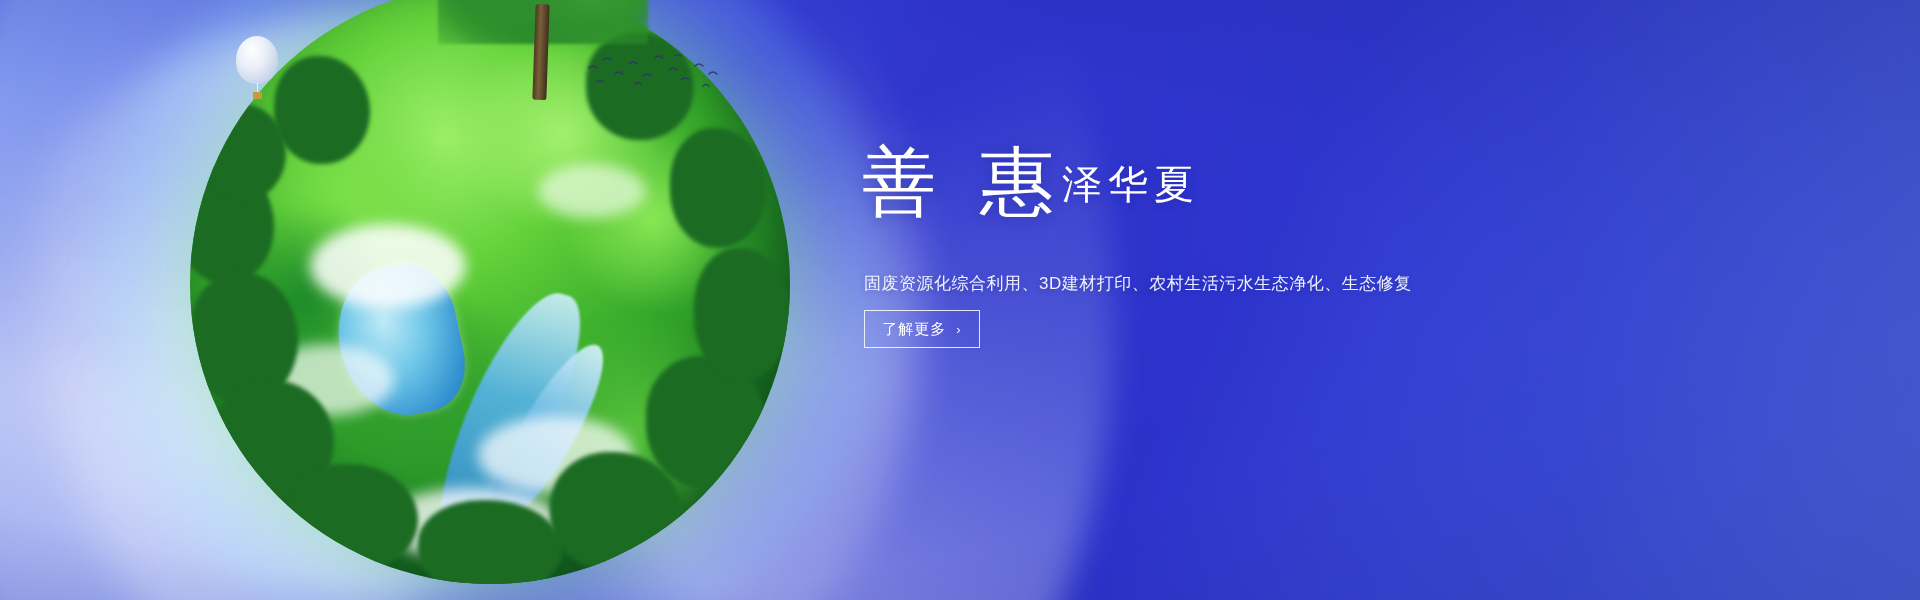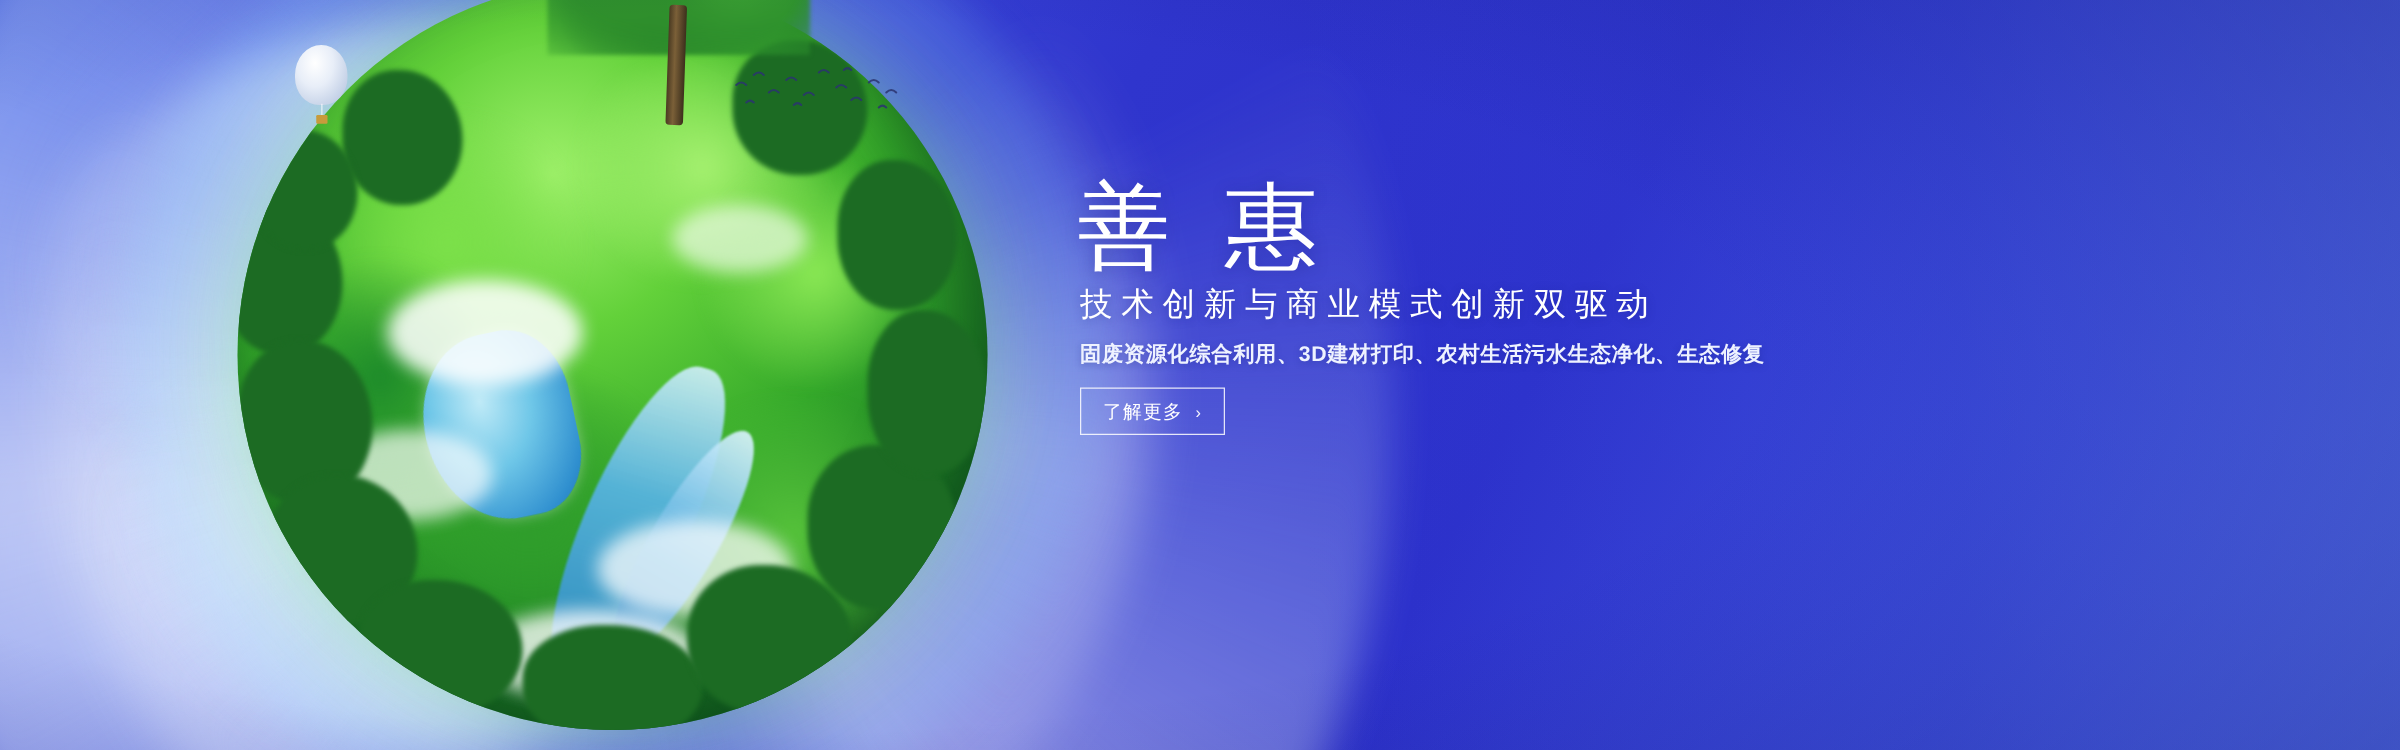--- a/index.html
+++ b/index.html
@@ -266,21 +266,20 @@
     white-space:nowrap;
     text-shadow:0 1px 8px rgba(20,30,120,0.3);
   }
   .desc {
     position:absolute; left:2px; top:272px;
     color:#eef2ff;
     font-size:17px;
     letter-spacing:0.5px;
     white-space:nowrap;
     text-shadow:0 1px 6px rgba(20,30,120,0.28);
-    font-weight:bold;
   }
   .cta {
     position:absolute; left:2px; top:310px;
     display:inline-flex; align-items:center; justify-content:center;
     gap:10px;
     width:116px; height:38px;
     border:1px solid rgba(255,255,255,0.85);
     border-radius:0;
     color:#ffffff;
     font-size:15px;
@@ -378,24 +377,24 @@
 
   <div class="content">
 
     <div class="headline">
       <span class="hl-group">
         <span class="hl-big">善</span>
       </span>
       <span class="hl-gap"></span>
       <span class="hl-group">
         <span class="hl-big">惠</span>
+        <span class="hl-small">泽华夏</span>
       </span>
     </div>
 
-    <div class="subtitle">技术创新与商业模式创新双驱动</div>
 
     <div class="desc">固废资源化综合利用、3D建材打印、农村生活污水生态净化、生态修复</div>
 
     <div class="cta">
       <span>了解更多</span>
       <span class="chev">›</span>
     </div>
 
   </div>
 </div>

